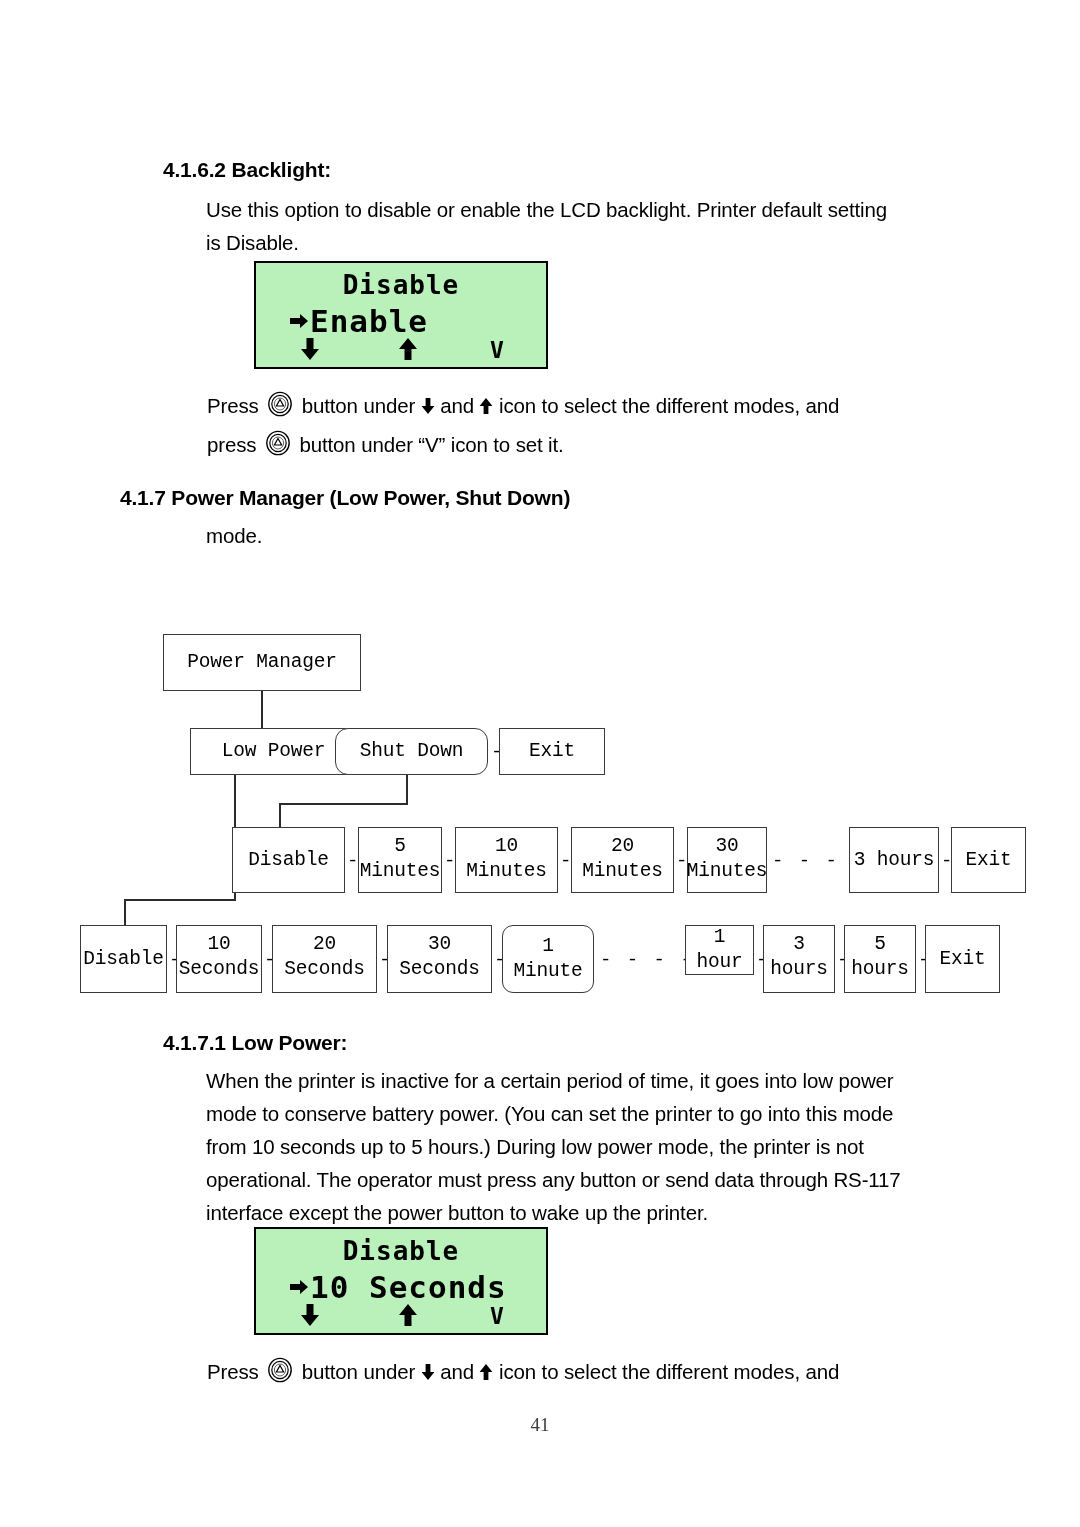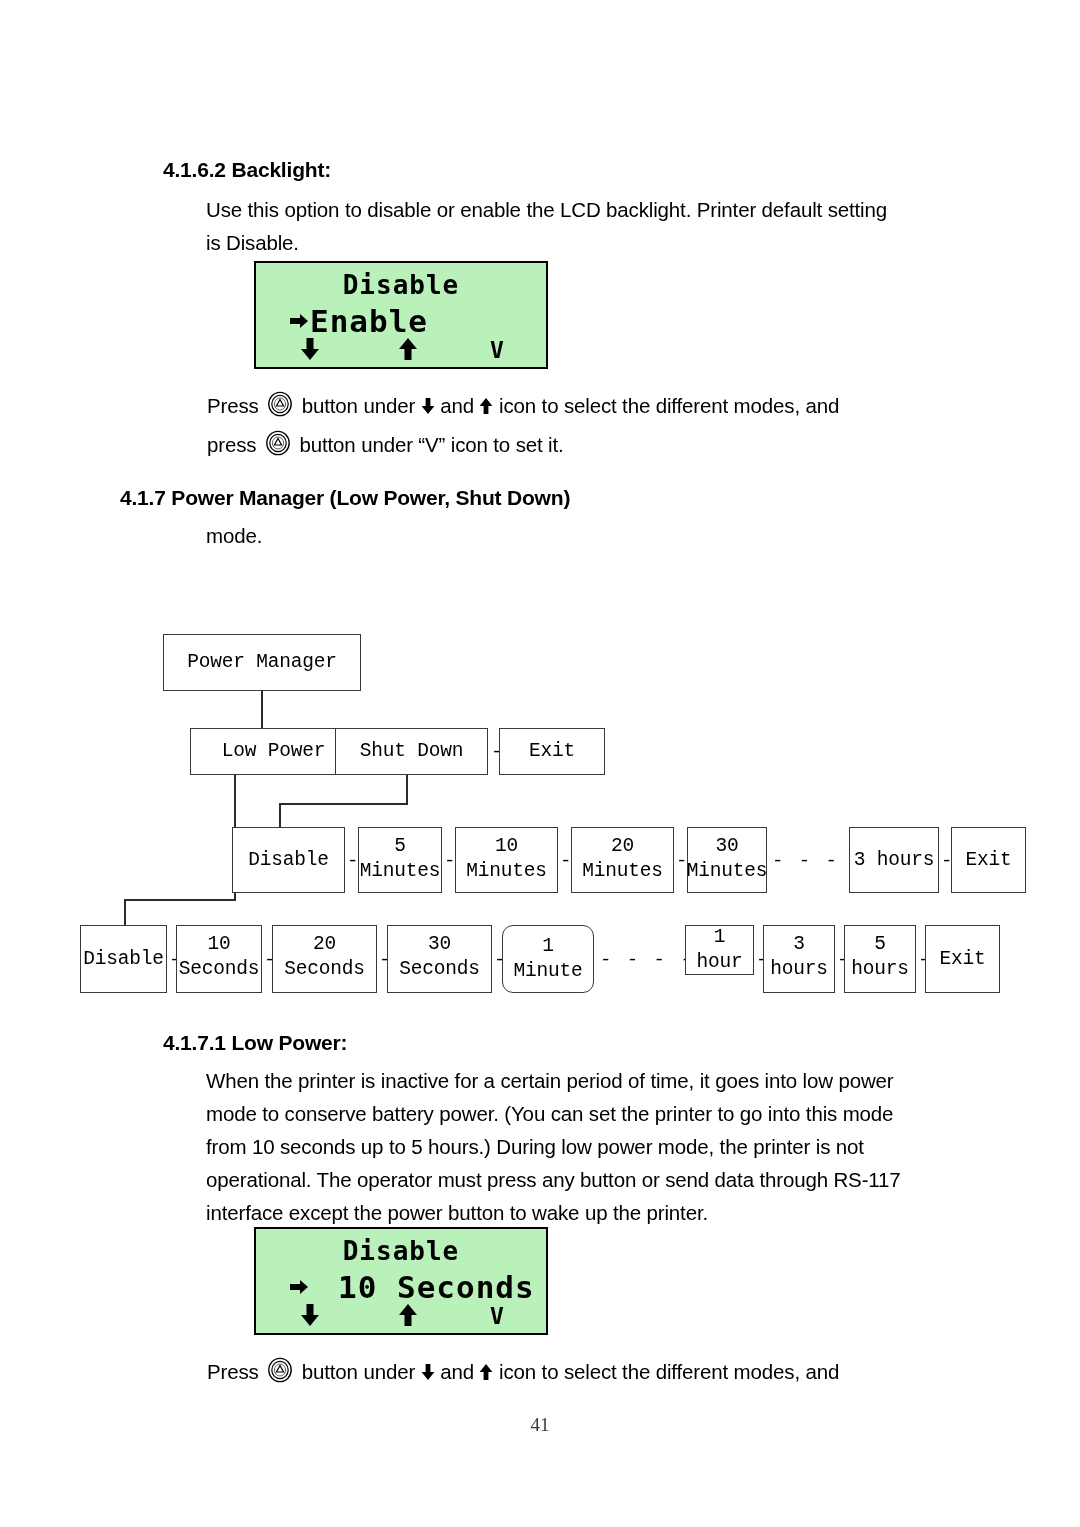--- a/index.html
+++ b/index.html
@@ -215,21 +215,21 @@
     <div class="fbox" style="left:163px; top:634px; width:198px; height:57px;">
       <span>Power Manager</span>
     </div>
 
     <div class="vline" style="left:261px; top:691px; height:37px;"></div>
 
     <div class="fbox" style="left:190px; top:728px; width:167px; height:47px;">
       <span>Low Power</span>
     </div>
     <div class="dash" style="left:360px; top:743px;">-</div>
-    <div class="fbox" style="left:335px; top:728px; width:153px; height:47px;">
+    <div class="fbox" style="left:335px; top:728px; width:153px; height:47px;border-radius:13px;">
       <span>Shut Down</span>
     </div>
     <div class="dash" style="left:491px; top:743px;">-</div>
     <div class="fbox" style="left:499px; top:728px; width:106px; height:47px;">
       <span>Exit</span>
     </div>
 
     <div class="vline" style="left:406px; top:775px; height:29px;"></div>
     <div class="hline" style="left:279px; top:803px; width:129px;"></div>
     <div class="vline" style="left:279px; top:803px; height:27px;"></div>
@@ -353,21 +353,21 @@
     <span class="ln">mode to conserve battery power. (You can set the printer to go into this mode</span>
     <span class="ln">from 10 seconds up to 5 hours.) During low power mode, the printer is not</span>
     <span class="ln">operational. The operator must press any button or send data through RS-117</span>
     <span class="ln">interface except the power button to wake up the printer.</span>
   </div>
 
   <div class="lcd" style="left:254px; top:1227px; width:294px; height:108px;">
 
     <div class="lcd-line1" style="top:7px;">Disable</div>
 
-    <div class="lcd-line2" style="left:32px; top:40px;gap:28px;">
+    <div class="lcd-line2" style="left:32px; top:40px;">
       <span class="gl">
         <svg width="22" height="22" viewBox="0 0 22 22" aria-hidden="true">
           <path d="M2 8 H12 V4 L20 11 L12 18 V14 H2 Z" fill="#000"></path>
         </svg>
       </span>
       <span>10 Seconds</span>
     </div>
 
     <div class="lcd-line3" style="top:74px;">
       <span class="slot" style="width:108px;">

